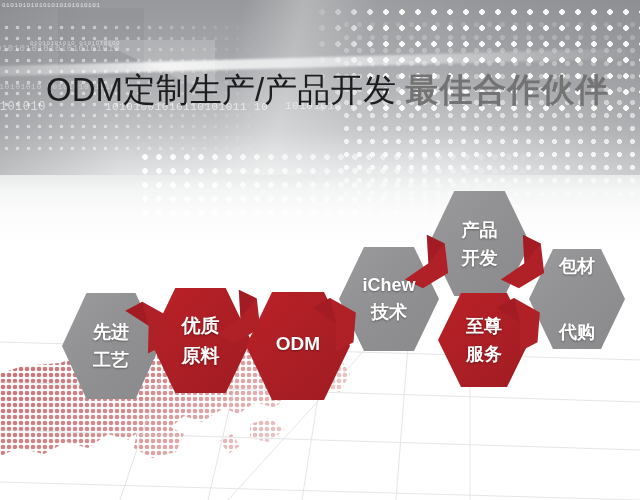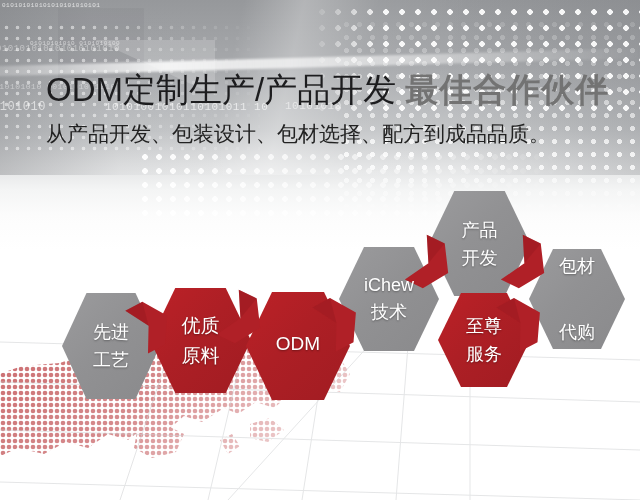--- a/index.html
+++ b/index.html
@@ -109,21 +109,21 @@
   
   .flow{position:absolute;left:0;top:0;width:640px;height:500px;}
   .hex{position:absolute;display:flex;flex-direction:column;
        align-items:center;justify-content:center;
        color:#fff;text-align:center;}
   .hex .shape{position:absolute;left:0;top:0;width:100%;height:100%;
        clip-path:polygon(25% 0%,75% 0%,100% 50%,75% 100%,25% 100%,0% 50%);}
   .hex .shadow{position:absolute;left:6px;top:7px;width:100%;height:100%;
        clip-path:polygon(25% 0%,75% 0%,100% 50%,75% 100%,25% 100%,0% 50%);
        background:rgba(120,120,122,.35);filter:blur(3px);z-index:-1;}
-  .hex .lbl{position:relative;z-index:2;font-weight:normal;
+  .hex .lbl{position:relative;z-index:2;font-weight:bold;
        text-shadow:0 1px 2px rgba(0,0,0,.35);white-space:nowrap;}
   .hex .lbl.l1{margin-bottom:4px;}
   .gray .shape{background:linear-gradient(135deg,#9b9b9d 0%,#919193 45%,#8a8a8c 100%);}
   .red  .shape{background:linear-gradient(135deg,#bc2127 0%,#ad1f25 45%,#a11c22 100%);}
 
   .arrow{position:absolute;z-index:1;}
   .arrow svg{display:block;overflow:visible;}
 </style>
 </head>
 <body>
@@ -188,21 +188,20 @@
       <line x1="410" y1="-10" x2="396" y2="170"></line>
       <line x1="470" y1="-10" x2="470" y2="170"></line>
       <line x1="392" y1="-10" x2="228" y2="170"></line>
     </g>
   </svg>
 
   <div class="title">
     <span>ODM定制生产/产品开发</span>
     <span class="accent">最佳合作伙伴</span>
   </div>
-  <div class="subtitle">从产品开发、包装设计、包材选择、配方到成品品质。</div>
 
   <div class="flow">
     <div id="connectors">
         <div class="arrow" style="left: 132px; top: 296px; width: 40px; height: 56px; transform: rotate(-28deg);">
           <svg width="40" height="56" viewBox="0 0 40 58">
             <polygon points="2,4 22,4 38,29 22,54 2,54 16,29" fill="#b02027"></polygon>
             <polygon points="2,4 22,4 16,29 2,54 16,29" fill="#8f181d" opacity="0.35"></polygon>
           </svg>
         </div>
         <div class="arrow" style="left: 224px; top: 290px; width: 40px; height: 60px; transform: rotate(26deg);">

